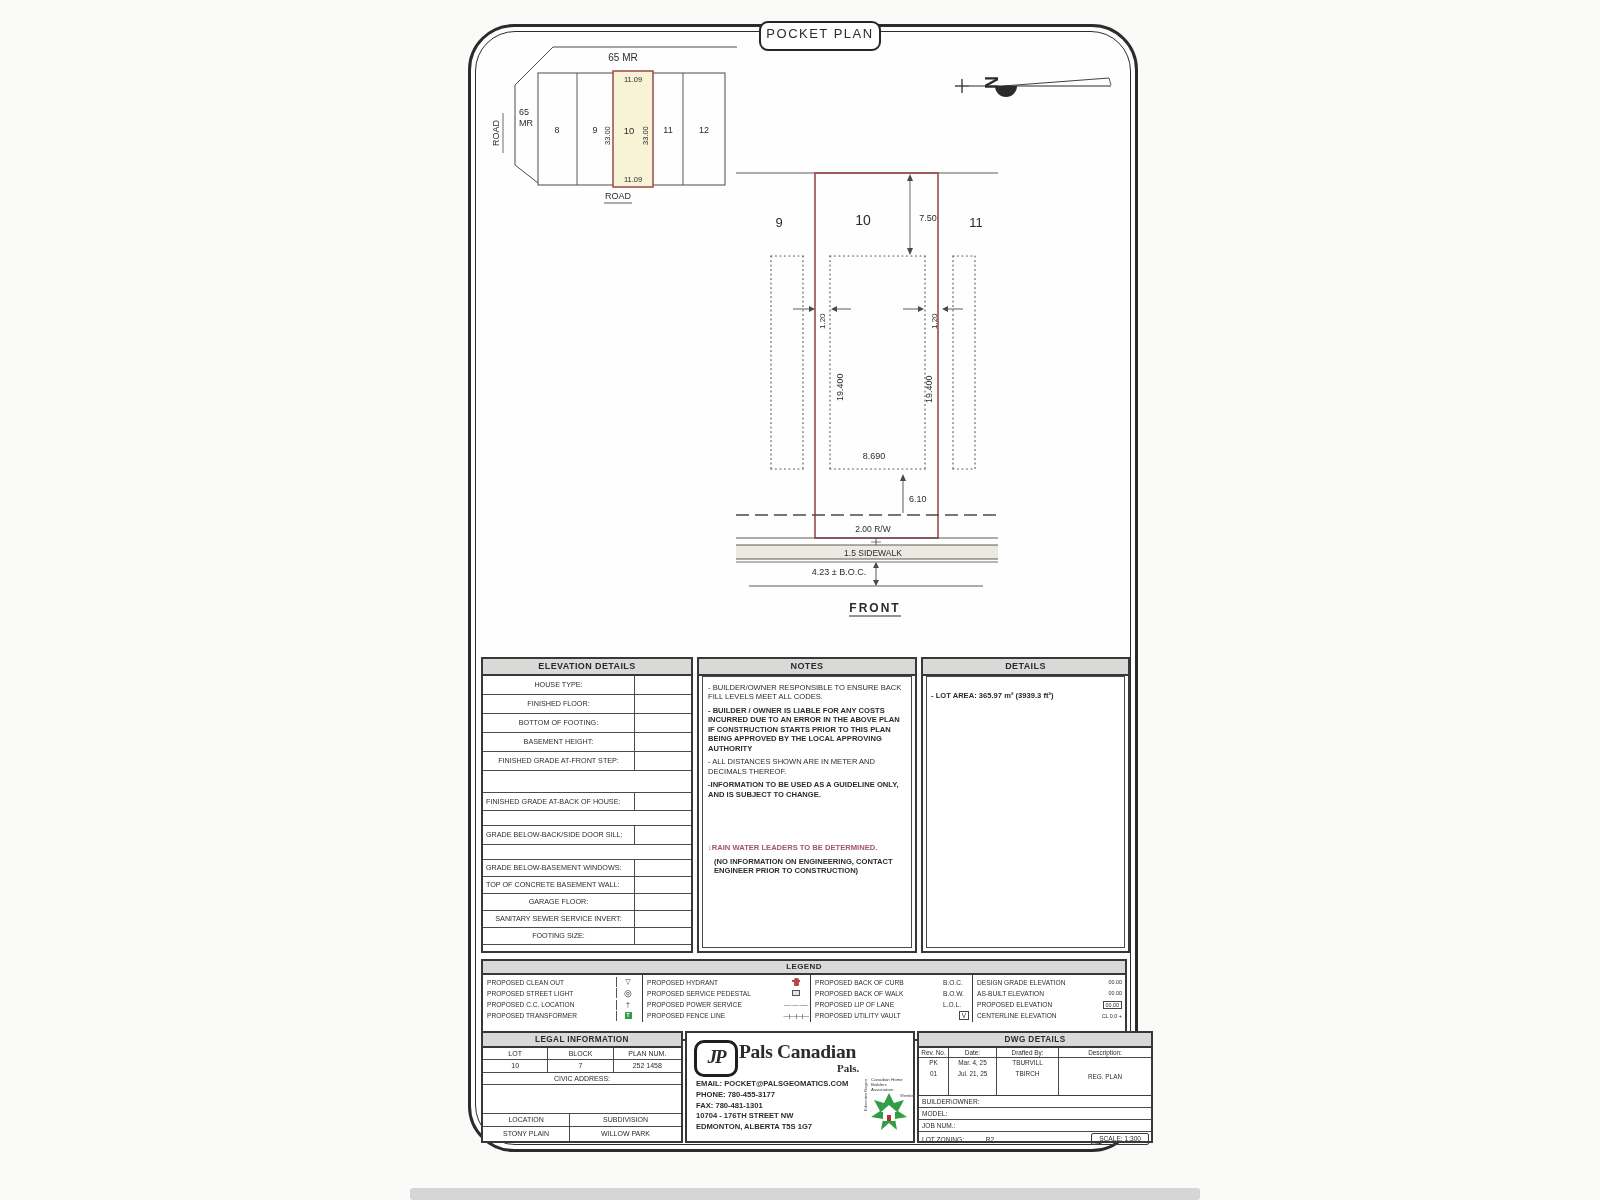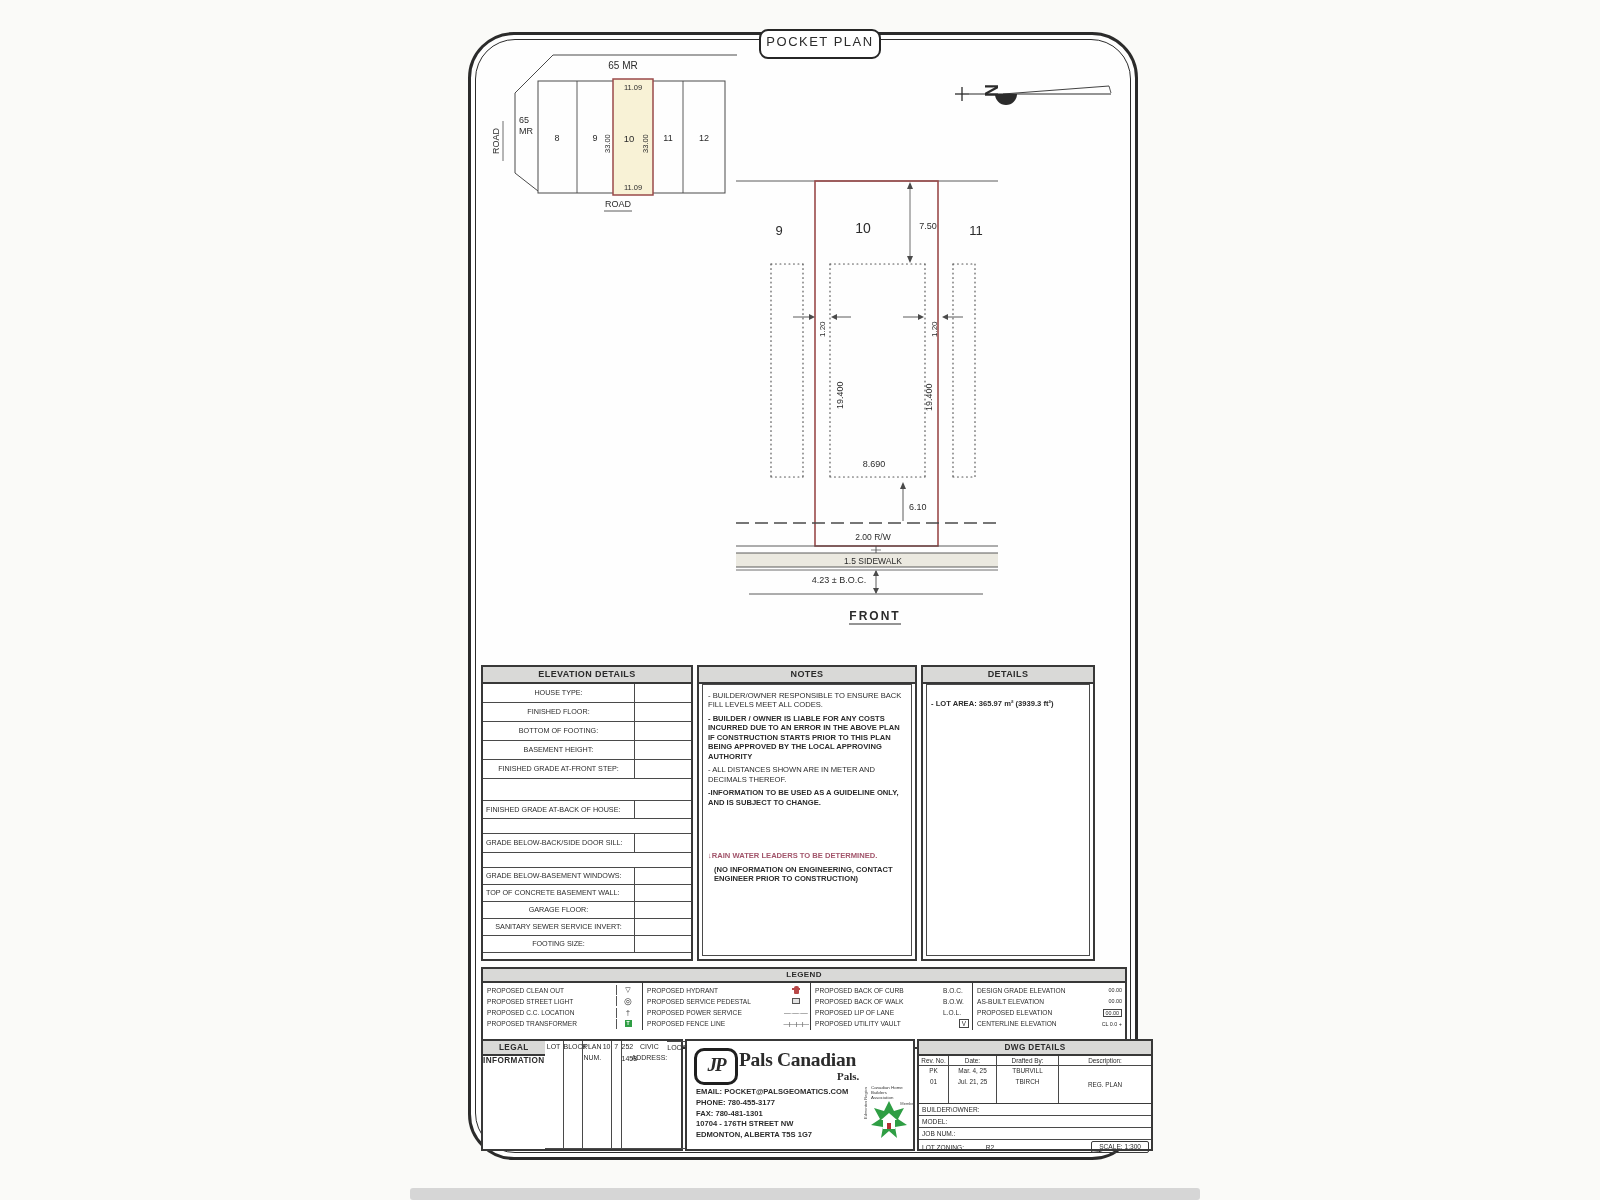--- a/index.html
+++ b/index.html
@@ -1,19 +1,19 @@
 <!DOCTYPE html>
 <html><head>
 <meta charset="utf-8">
 <style>
   html,body{margin:0;padding:0;width:1600px;height:1200px;background:#fafaf8;overflow:hidden;
     font-family:"Liberation Sans",sans-serif;color:#2b2b2b;-webkit-font-smoothing:antialiased;}
   .abs{position:absolute;}
   
-  .sheet{position:absolute;left:468px;top:32px;width:664px;height:1122px;background:#fefefe;
+  .sheet{position:absolute;left:468px;top:24px;width:664px;height:1122px;background:#fefefe;
     border:3px solid #2b2b2b;border-radius:46px;}
   .sheet-inner{position:absolute;inset:4px;border:1.5px solid #2b2b2b;border-radius:40px;}
   .ttl-box{position:absolute;left:288px;top:-6px;width:118px;height:26px;background:#fff;
     border:2.5px solid #262626;border-radius:9px;text-align:center;line-height:22px;
     font-size:13px;font-weight:500;letter-spacing:1.5px;z-index:6;}
   
   .panel{position:absolute;border:2px solid #383838;background:#fff;box-sizing:border-box;}
   .phdr{height:15px;background:#d9d9d7;border-bottom:2px solid #383838;text-align:center;
     font-size:9px;font-weight:bold;line-height:15px;letter-spacing:.4px;}
   
@@ -255,21 +255,21 @@
           <span class="elbl">SANITARY SEWER SERVICE INVERT:</span>
           <span class="eval"></span>
         </div>
       <div class="erow" style="height:17px">
           <span class="elbl">FOOTING SIZE:</span>
           <span class="eval"></span>
         </div>
     </div>
   </div>
 
-  <div class="panel" style="left:450px;top:630px;width:174px;height:296px">
+  <div class="panel" style="left:450px;top:630px;width:209px;height:296px">
     <div class="phdr">DETAILS</div>
     <div class="dbody">
       <span>- LOT AREA: 365.97 m² (3939.3 ft²)</span>
     </div>
   </div>
 
   <div class="panel" style="left:10px;top:932px;width:646px;height:82px">
     <div class="phdr" style="height:12px;line-height:12px;font-size:8px">LEGEND</div>
     <div class="lg-body">
       <div class="lg-col" style="width:160px">
@@ -360,21 +360,21 @@
             <span class="minisym boxed" style="width:auto">00.00</span>
           </div>
         <div class="lg-row">
             <span class="lg-lbl">CENTERLINE ELEVATION</span>
             <span class="minisym">CL 0.0 +</span>
           </div>
       </div>
     </div>
   </div>
 
-  <div class="panel" style="left:10px;top:1004px;width:202px;height:112px;display:flex;flex-direction:row">
+  <div class="panel" style="left:10px;top:1004px;width:202px;height:112px;display:flex;flex-direction:column">
     <div class="phdr" style="height:13px;line-height:13px;font-size:8.2px">LEGAL INFORMATION</div>
     <div class="lrow lhdr">
       <span style="width:33%">LOT</span>
       <span style="width:33%">BLOCK</span>
       <span style="width:34%">PLAN NUM.</span>
     </div>
     <div class="lrow">
       <span style="width:33%;line-height:12px">10</span>
       <span style="width:33%;line-height:12px">7</span>
       <span style="width:34%;line-height:12px">252 1458</span>

